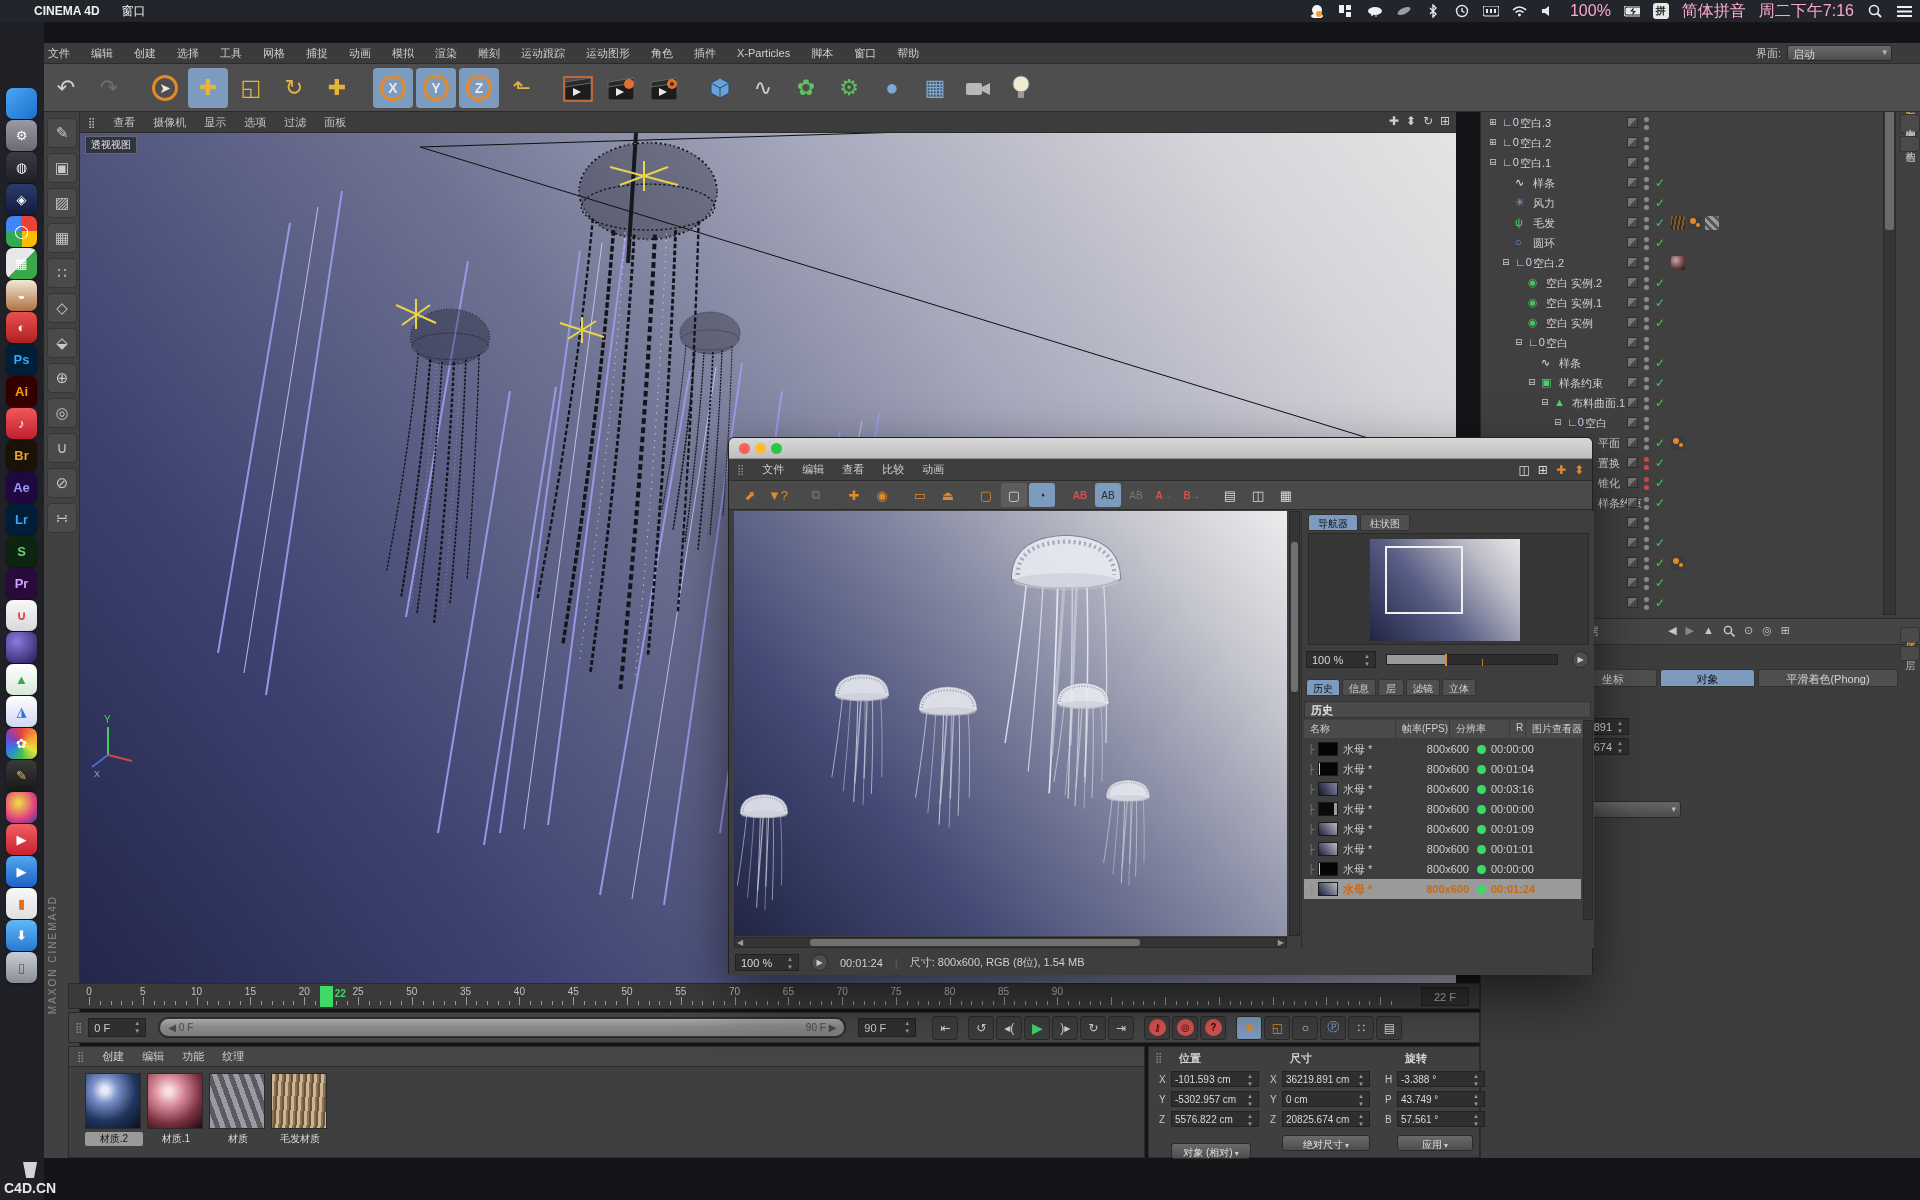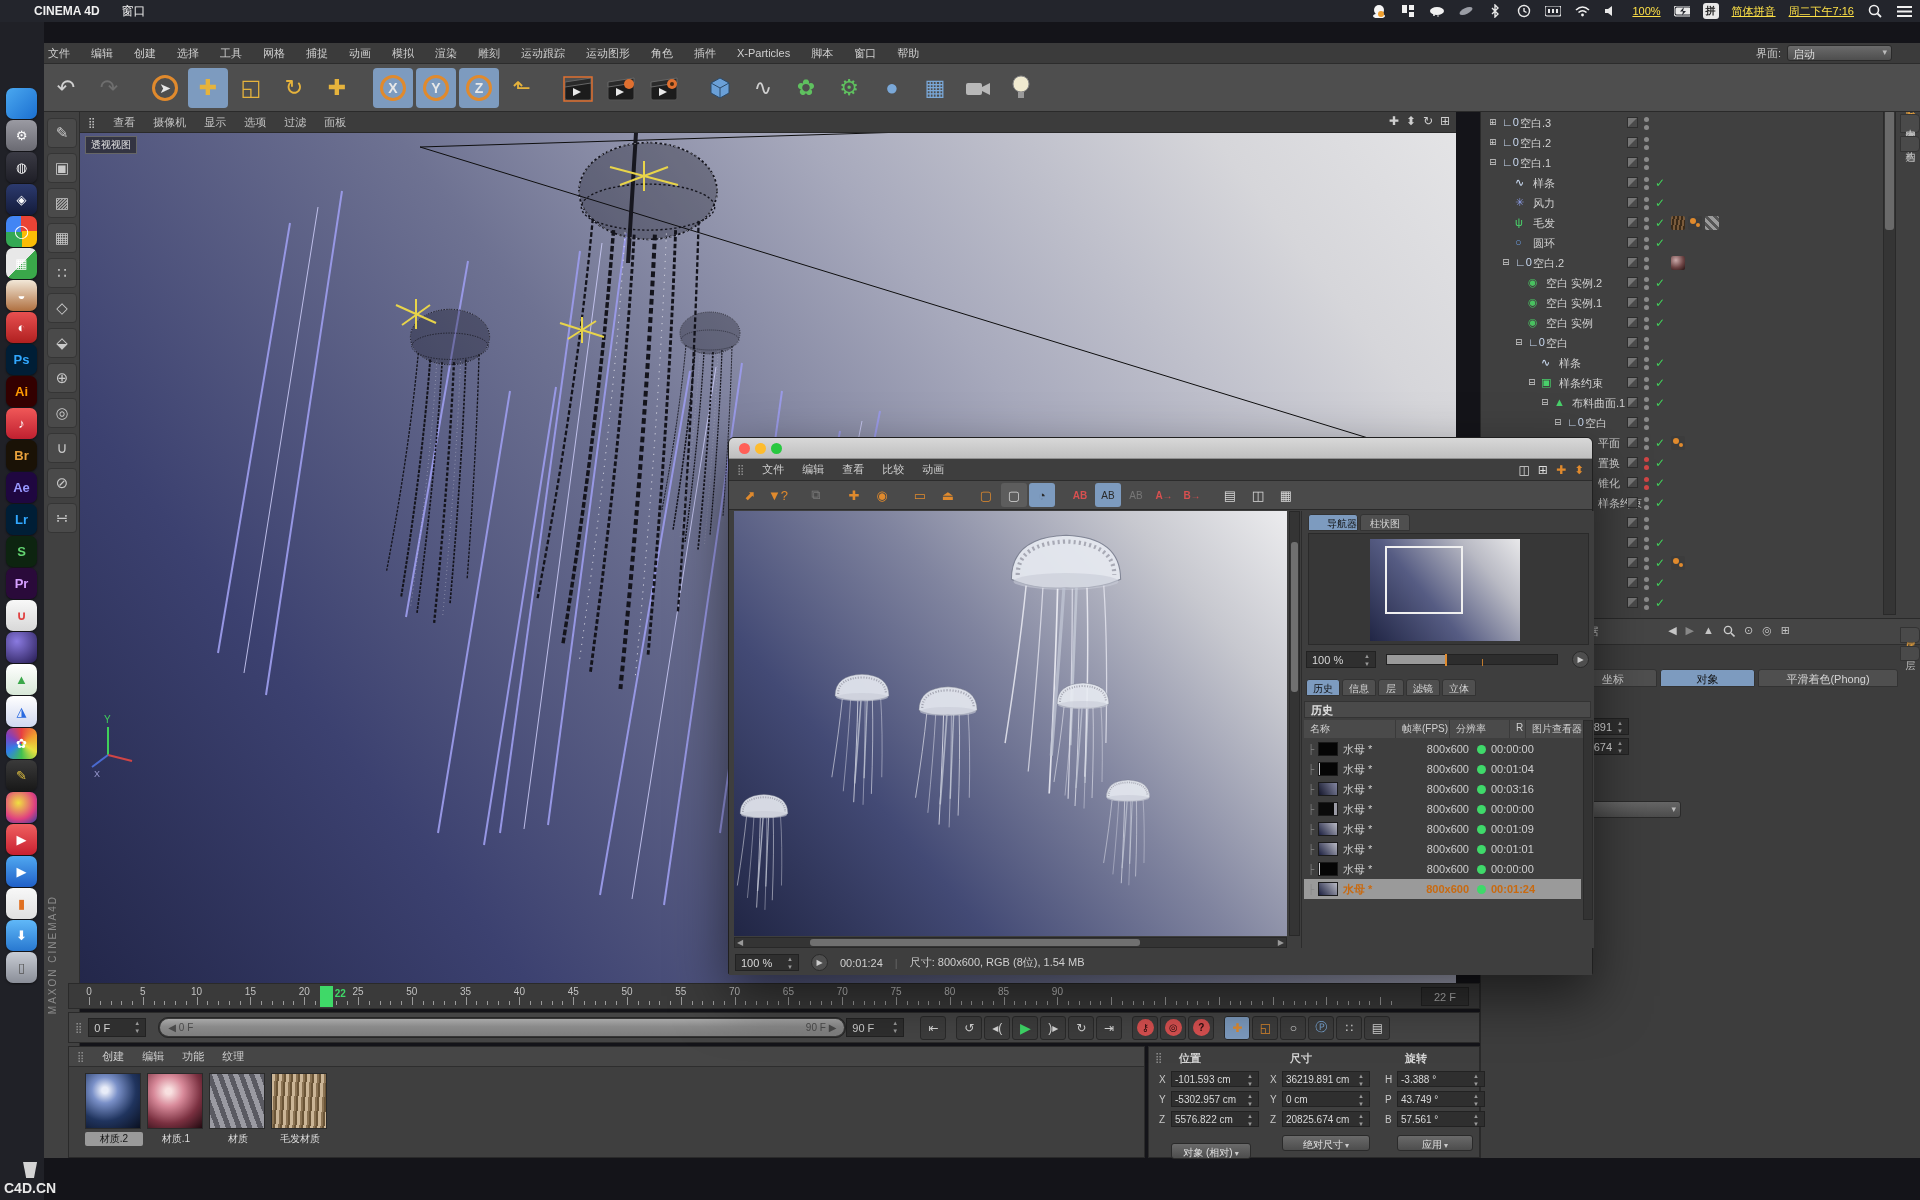--- a/index.html
+++ b/index.html
@@ -9,21 +9,21 @@
 .abs { position:absolute; }
 
 
 #menubar { left:0; top:0; width:1920px; height:22px; background:#23252c; display:flex; align-items:center; color:#f0f0f0; z-index:90; }
 #menubar .apple { margin-left:14px; font-size:13px; }
 #menubar .appname { margin-left:20px; font-weight:bold; font-size:12px; }
 #menubar .mitem { margin-left:22px; font-size:12px; }
 #mb-right { position:absolute; right:8px; top:0; height:22px; display:flex; align-items:center; gap:13px; }
 #mb-right .sic { width:16px; height:16px; display:flex; align-items:center; justify-content:center; }
 #mb-right svg { display:block; }
-#mb-right .txt { font-size:11px; color:#fde047;text-decoration:underline; }
+#mb-right .txt { font-size:16px; color:#f9a8d4; }
 .ime-badge { background:#e8e8e8; color:#222; font-size:10px; font-weight:bold; padding:1px 3px; border-radius:3px; }
 
 
 #dock { left:0; top:22px; width:44px; height:1178px; background:#202127; z-index:80; }
 .dock-ic { position:absolute; left:6px; width:31px; height:31px; border-radius:7px; display:flex; align-items:center; justify-content:center; font-weight:bold; font-size:13px; box-shadow:0 1px 2px rgba(0,0,0,.5); }
 
 
 #titlebar { left:30px; top:22px; width:1890px; height:21px; background:linear-gradient(#dadada,#c2c2c2); border-bottom:1px solid #8f8f8f; z-index:5; }
 .tl { position:absolute; top:5px; width:11px; height:11px; border-radius:50%; }
 #win-title { position:absolute; left:0; right:0; top:3px; text-align:center; color:#7c7c7c; font-size:12px; }
@@ -951,21 +951,21 @@
 
   <div id="transport" class="abs">
     <span class="handle" style="margin:0 6px">⣿</span>
     <div class="fbox"><span>0 F</span><span class="spin"></span></div>
     <div id="tslider">
       <div class="grip">
           <span>◀ 0 F</span>
           <span>90 F ▶</span>
         </div>
     </div>
-    <div class="fbox" style=""><span>90 F</span><span class="spin"></span></div>
+    <div class="fbox" style="margin-left:12px"><span>90 F</span><span class="spin"></span></div>
     <div id="pbtns" style="display:flex;margin-left:14px">
         <div class="pbtn ">⇤</div>
         <div style="width: 8px;"></div>
         <div class="pbtn ">↺</div>
         <div class="pbtn ">◂(</div>
         <div class="pbtn play">▶</div>
         <div class="pbtn ">)▸</div>
         <div class="pbtn ">↻</div>
         <div class="pbtn ">⇥</div>
         <div style="width: 8px;"></div>
@@ -1123,21 +1123,21 @@
       </div>
     <div id="pv-status">
       <div class="zbox"><span>100 %</span><span class="spin"></span></div>
       <div class="pbtn2">▶</div>
       <span>00:01:24</span>
       <span style="color:#666">|</span>
       <span>尺寸: 800x600, RGB (8位), 1.54 MB</span>
     </div>
     <div id="pv-side">
       <div id="nav-tabs">
-          <div class="pvtab act" style="left: 6px; top: 3px; width: 50px; text-align: right;">导航器</div>
+          <div class="pvtab act" style="left: 6px; top: 3px; width: 50px;">导航器</div>
           <div class="pvtab" style="left: 58px; top: 3px; width: 50px;">柱状图</div>
         </div>
       <div id="nav-area">
         <div id="nav-img">
             <div id="nav-rect"></div>
           </div>
       </div>
       <div id="zoom-row">
         <div class="zbox"><span>100 %</span><span class="spin"></span></div>
         <div id="ztrack">

